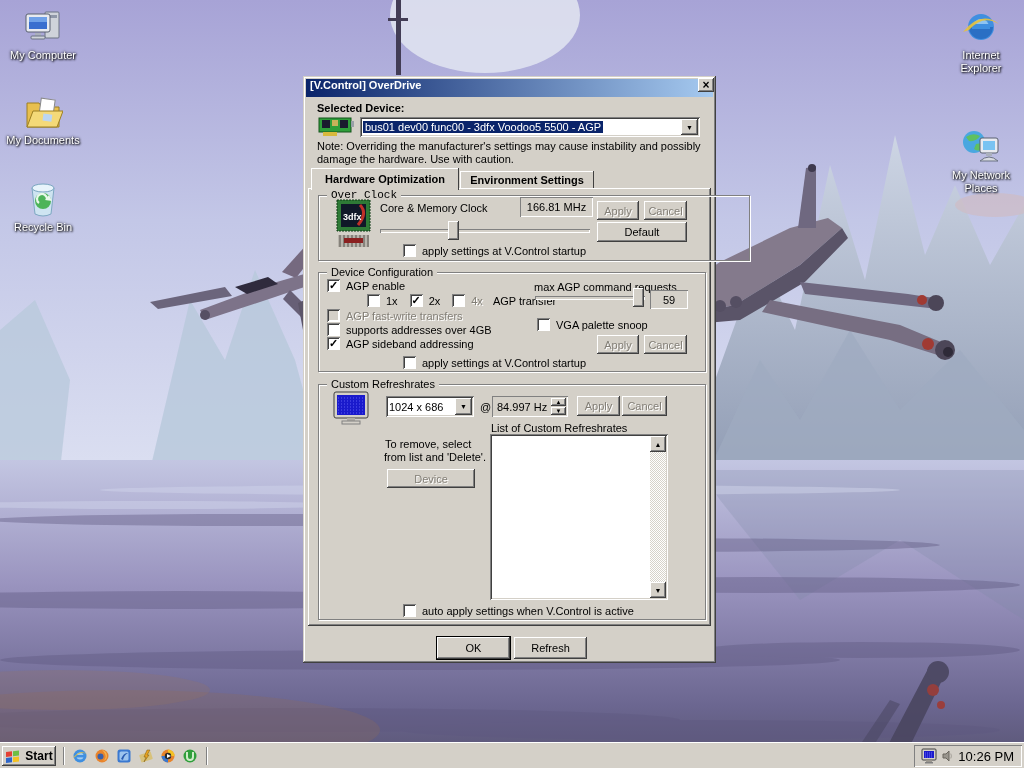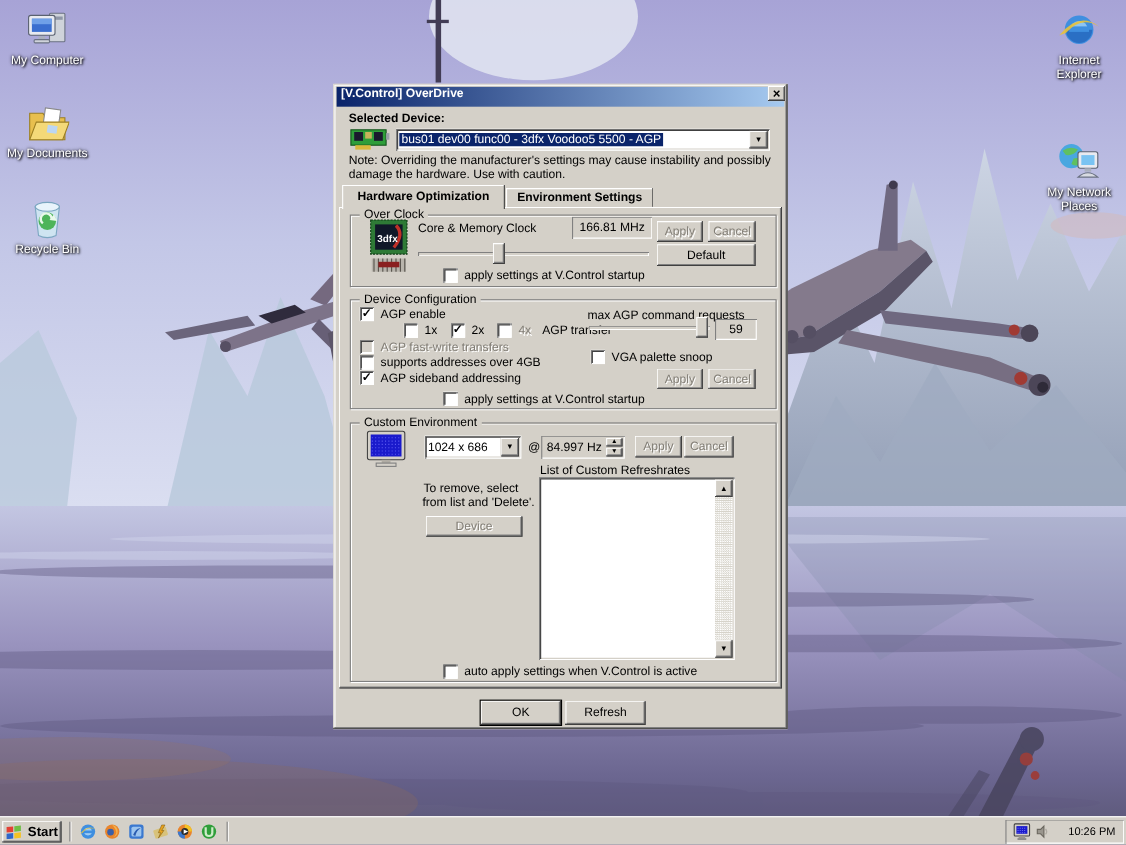--- a/index.html
+++ b/index.html
@@ -58,21 +58,21 @@
         background-image:conic-gradient(#ffffff 25%, #d6d3ca 0 50%, #ffffff 0 75%, #d6d3ca 0); background-size:2px 2px; }
   .sb .up { position:absolute; top:0; left:0; width:16px; height:16px; font-size:7px; }
   .sb .dn { position:absolute; bottom:0; left:0; width:16px; height:16px; font-size:7px; }
 
   
   #taskbar { position:absolute; left:0; bottom:0; width:1024px; height:26px; background:#d4d0c8; border-top:1px solid #fff; }
   #start-btn { position:absolute; left:2px; top:3px; width:54px; height:20px; gap:4px; font-weight:bold; font-size:12px; }
   .tb-sep { position:absolute; top:4px; width:2px; height:18px; border-left:1px solid #808080; border-right:1px solid #fff; }
   .ql { position:absolute; top:4px; width:18px; height:18px; display:flex; align-items:center; justify-content:center; cursor:pointer; }
   #tray { position:absolute; right:2px; top:2px; width:108px; height:22px; box-shadow: inset 1px 1px 0 #808080, inset -1px -1px 0 #fff; display:flex; align-items:center; }
-  #tray .clock { margin-left:auto; margin-right:8px; font-size:10px; }
+  #tray .clock { margin-left:auto; margin-right:8px; font-size:13px; }
 </style>
 </head>
 <body>
 
 <svg id="wallpaper" viewBox="0 0 1024 768" xmlns="http://www.w3.org/2000/svg">
   <defs>
     <linearGradient id="sky" x1="0" y1="0" x2="0" y2="1">
       <stop offset="0" stop-color="#a7a3d6"></stop>
         <stop offset="0.45" stop-color="#c3c7e7"></stop>
         <stop offset="1" stop-color="#dde1f2"></stop>
@@ -237,21 +237,21 @@
   </div>
 
   <div class="abs" style="left:14px; top:64px;">Note: Overriding the manufacturer's settings may cause instability and possibly</div>
   <div class="abs" style="left:14px; top:77px;">damage the hardware. Use with caution.</div>
 
   <div class="abs bold raised-thin" style="left:8px; top:92px; width:148px; height:22px; box-shadow: inset -1px 0 0 #404040, inset 1px 1px 0 #ffffff; background:#d4d0c8; z-index:3; display:flex; align-items:center; justify-content:center;">Hardware Optimization</div>
   <div class="abs bold" style="left:157px; top:95px; width:134px; height:18px; box-shadow: inset -1px 0 0 #404040, inset 1px 1px 0 #ffffff; background:#d4d0c8; z-index:1; display:flex; align-items:center; justify-content:center;">Environment Settings</div>
 
   <div class="abs raised" style="left:5px; top:112px; width:403px; height:438px; z-index:2;"></div>
 
-  <div class="groupbox" style="left:15px; top:119px; width:388px; height:66px; z-index:4;">
+  <div class="groupbox" style="left:15px; top:119px; width:432px; height:66px; z-index:4;font-family:Liberation Mono, monospace;">
     <span class="legend">Over Clock</span>
   </div>
   <svg class="abs" style="left:33px; top:123px; z-index:5;" width="35" height="50" viewBox="0 0 35 50">
     <rect x="1" y="1" width="33" height="31" fill="#2e7a36"></rect>
     <rect x="1" y="1" width="33" height="31" fill="none" stroke="#0f3a14" stroke-width="1" stroke-dasharray="2,1"></rect>
     <rect x="5" y="5" width="25" height="23" fill="#101828"></rect>
     <path d="M24,6 q8,8 -2,20" stroke="#c03028" stroke-width="3" fill="none"></path>
     <text x="7" y="21" font-size="9" font-weight="bold" fill="#fff" font-family="Liberation Sans, sans-serif">3dfx</text>
     <rect x="2" y="36" width="31" height="12" fill="#b8b4ac"></rect>
     <g stroke="#55514a" stroke-width="1">
@@ -319,21 +319,21 @@
     <span>VGA palette snoop</span>
   </div>
   <div class="abs btn dis" style="left:294px; top:259px; width:42px; height:19px; z-index:5;">Apply</div>
   <div class="abs btn dis" style="left:341px; top:259px; width:43px; height:19px; z-index:5;">Cancel</div>
   <div class="cbrow" style="left:100px; top:280px; z-index:5;">
     <span class="check"></span>
     <span>apply settings at V.Control startup</span>
   </div>
 
   <div class="groupbox" style="left:15px; top:308px; width:388px; height:236px; z-index:4;">
-    <span class="legend">Custom Environment</span>
+    <span class="legend">Custom Refreshrates</span>
   </div>
   <svg class="abs" style="left:30px; top:315px; z-index:5;" width="37" height="34" viewBox="0 0 37 34">
     <rect x="1" y="1" width="34" height="26" rx="2" fill="#d4d0c8" stroke="#404040"></rect>
     <rect x="4" y="4" width="28" height="20" fill="#1a1acc"></rect>
     <g stroke="#5a5af0" stroke-width="1" stroke-dasharray="1,2">
       <line x1="5" y1="7" x2="31" y2="7"></line>
         <line x1="5" y1="10" x2="31" y2="10"></line>
         <line x1="5" y1="13" x2="31" y2="13"></line>
       <line x1="5" y1="16" x2="31" y2="16"></line>
         <line x1="5" y1="19" x2="31" y2="19"></line>

